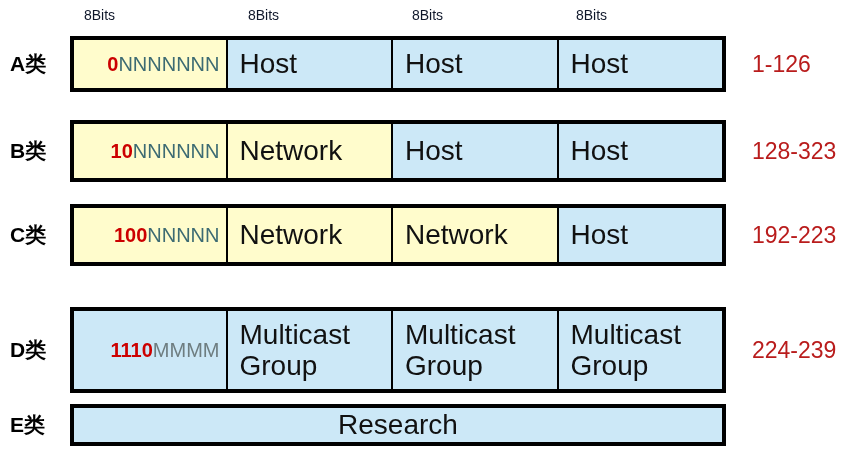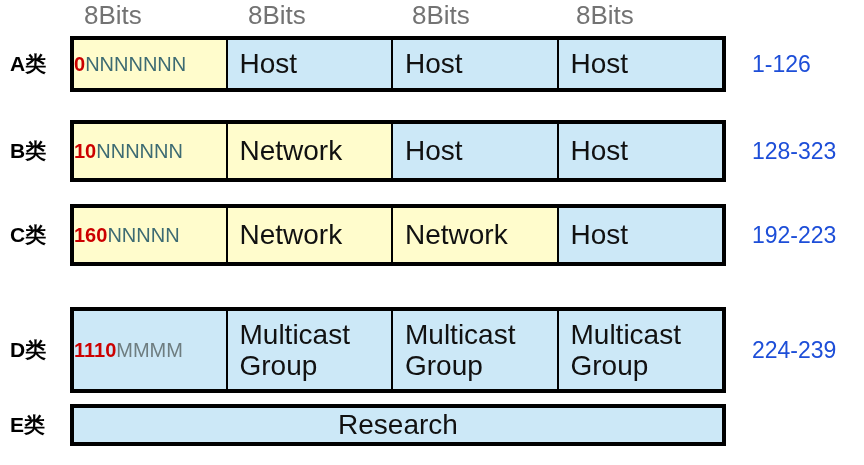--- a/index.html
+++ b/index.html
@@ -29,22 +29,22 @@
     display: flex;
   }
   .bits-cell {
     flex: 1 1 0;
     display: flex;
     align-items: center;
     padding-left: 14px;
     box-sizing: border-box;
   }
   .bits-label {
-    font-size: 26px;
-    color: #737373;
+    font-size: 14px;
+    color: #0f172a;
     line-height: 1;
     white-space: nowrap;
   }
 
   
   .class-row {
     position: absolute;
     left: 0px;
     width: 864px;
   }
@@ -98,21 +98,21 @@
 
   .cell-text {
     font-size: 28px;
     color: #111111;
     line-height: 1.12;
     white-space: pre-line;
   }
 
   
   .cell.bitcell {
-    justify-content: flex-start;
+    justify-content: flex-end;
     padding-left: 0;
   }
   .bits-pattern {
     font-size: 20px;
     line-height: 1;
     white-space: nowrap;
   }
   .bits-fixed {
     color: #cc0000;
     font-weight: bold;
@@ -139,21 +139,21 @@
 
   
   .range-label {
     position: absolute;
     left: 752px;
     top: 0;
     height: 100%;
     display: flex;
     align-items: center;
     font-size: 23px;
-    color: #1d4ed8;
+    color: #b91c1c;
     white-space: nowrap;
   }
 </style>
 </head>
 <body>
 
 <div id="diagram">
 
   <div class="bits-header">
     <div class="bits-cell">
@@ -205,21 +205,21 @@
         <span class="cell-text">Host</span>
       </div>
     </div>
     <div class="range-label">128-323</div>
   </div>
 
   <div class="class-row row-c">
     <div class="class-label">C类</div>
     <div class="boxes">
       <div class="cell bitcell fill-yellow">
-        <span class="bits-pattern"><span class="bits-fixed">160</span><span class="bits-var-n">NNNNN</span></span>
+        <span class="bits-pattern"><span class="bits-fixed">100</span><span class="bits-var-n">NNNNN</span></span>
       </div>
       <div class="cell fill-yellow">
         <span class="cell-text">Network</span>
       </div>
       <div class="cell fill-yellow">
         <span class="cell-text">Network</span>
       </div>
       <div class="cell fill-blue">
         <span class="cell-text">Host</span>
       </div>

